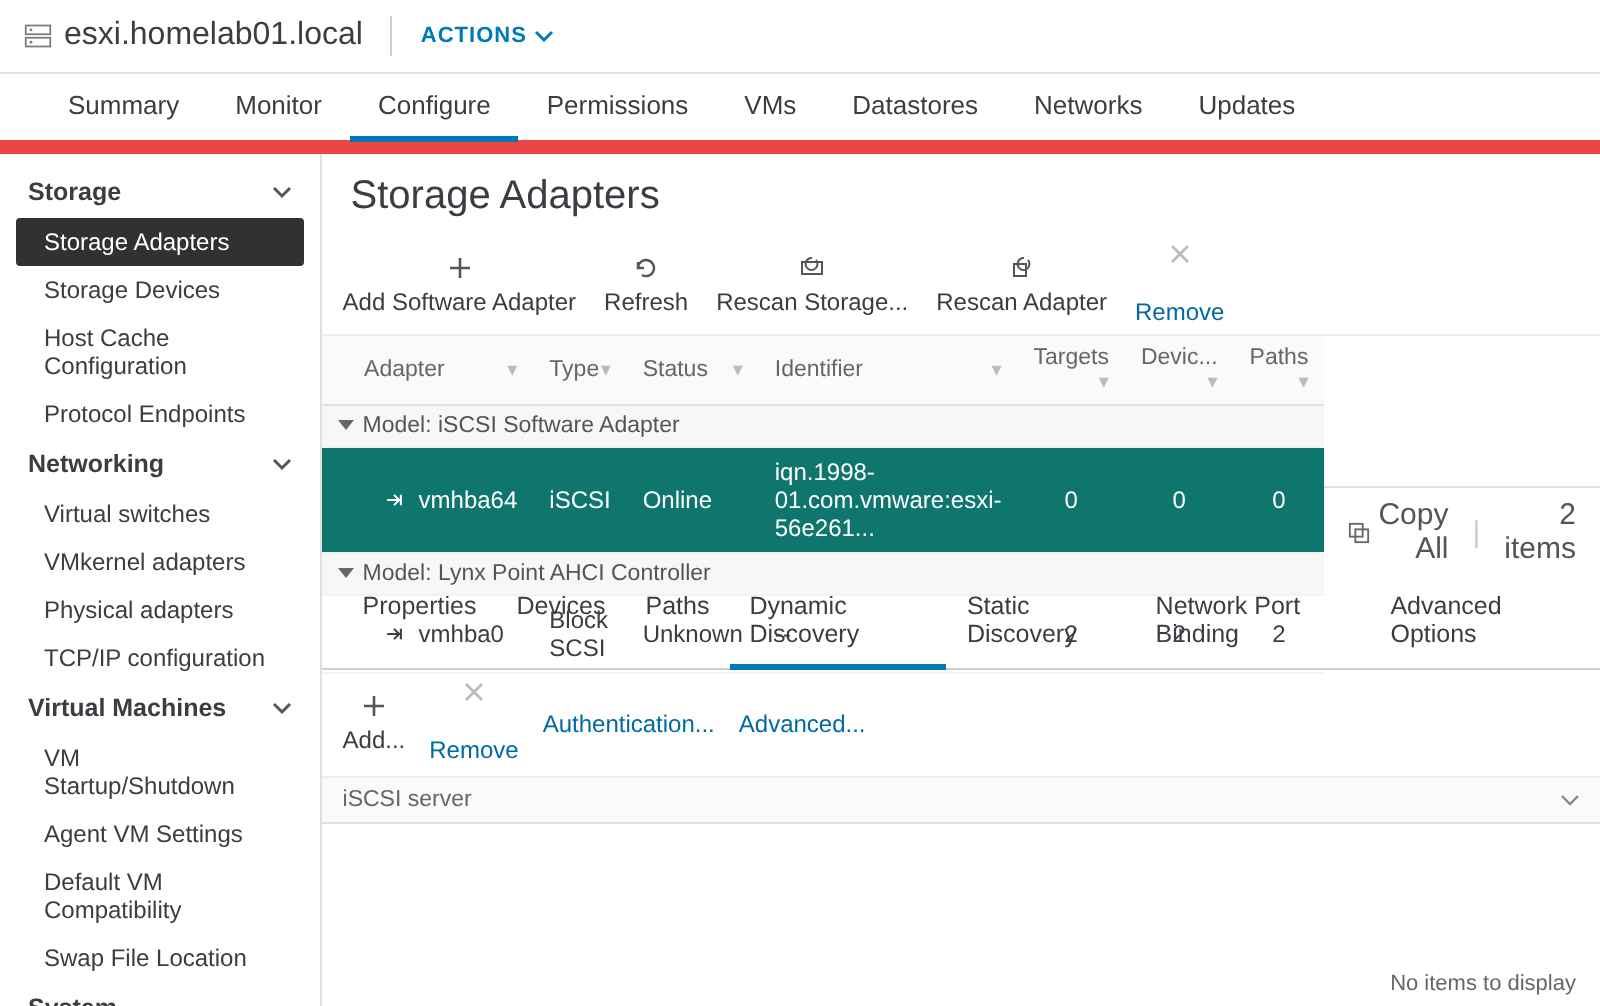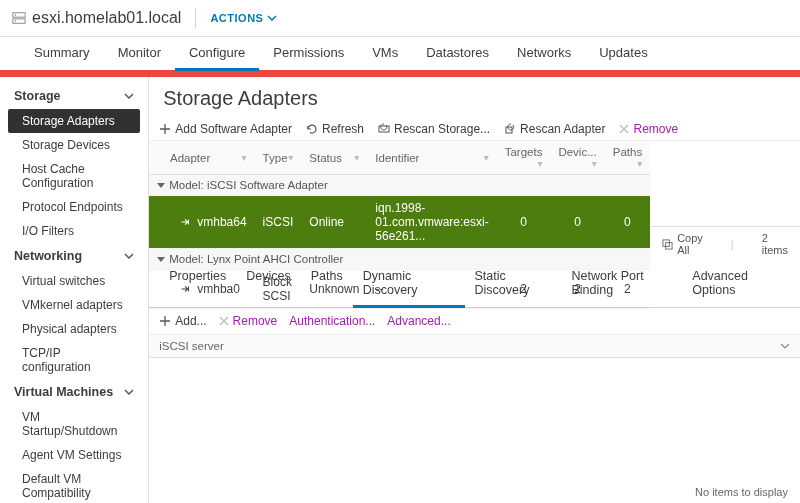--- a/index.html
+++ b/index.html
@@ -14,32 +14,32 @@
     .top-tab { padding: 8px 14px; font-size: 13px; color: #3b3d42; cursor: pointer; }
     .top-tab.active { border-bottom: 3px solid #0079b8; margin-bottom: -1px; }
     .content { display: flex; height: 445px; }
     .sidebar { width: 176px; border-right: 1px solid #e0e0e0; overflow-y: auto; padding: 6px 8px; }
     .side-group-h { display: flex; justify-content: space-between; align-items: center; font-weight: 600; font-size: 12.5px; padding: 6px 6px; cursor: pointer; }
     .side-item { padding: 5px 14px; font-size: 12px; color: #3b3d42; cursor: pointer; border-radius: 2px; }
     .side-item.active { background: #313131; color: #fff; }
     .main { flex: 1; display: flex; flex-direction: column; position: relative; }
     .main-title { font-size: 20px; font-weight: 300; padding: 10px 14px 8px; }
     .toolbar { display: flex; align-items: center; padding: 4px 10px; gap: 14px; border-bottom: 1px solid #eee; }
-    .tool-btn { display: flex; align-items: center; font-size: 12px; color: #3b3d42; cursor: pointer; gap: 4px; }
-    .tool-btn.disabled { color: #a21caf; cursor: default; }
+    .tool-btn { display: flex; align-items: center; font-size: 12px; color: #3b3d42; cursor: pointer; gap: 4px; flex-direction: column; }
+    .tool-btn.disabled { color: #0369a1; cursor: default; gap: 17px; }
     .grid { width: 100%; border-collapse: collapse; }
     .grid th { text-align: left; font-weight: 400; font-size: 11.5px; color: #666; padding: 5px 8px; border-bottom: 1px solid #e0e0e0; background: #fafafa; position: relative; }
     .grid th .filter { float: right; color: #bbb; font-size: 10px; }
     .grid td { padding: 5px 8px; font-size: 12px; border-bottom: 1px solid #f2f2f2; }
     .group-row td { background: #f7f7f7; font-size: 11.5px; color: #555; padding: 4px 8px; }
     .tri { display: inline-block; width: 0; height: 0; border-left: 4px solid transparent; border-right: 4px solid transparent; border-top: 5px solid #666; margin-right: 4px; vertical-align: middle; }
-    .row-sel td { background: #4d7c0f; color: #fff; }
+    .row-sel td { background: #0f766e; color: #fff; }
     .adapter-cell { display: flex; align-items: center; gap: 6px; padding-left: 22px; }
     .ad-icon { width: 12px; height: 12px; }
-    .grid-footer { display: flex; justify-content: flex-end; align-items: center; padding: 5px 12px; border-top: 1px solid #e0e0e0; gap: 28px; margin-top: auto; font-size: 11px; color: #555; }
+    .grid-footer { display: flex; justify-content: flex-end; align-items: center; padding: 5px 12px; border-top: 1px solid #e0e0e0; gap: 12px; margin-top: auto; font-size: 15px; color: #555; text-align: right; }
     .copy-btn { display: flex; align-items: center; gap: 4px; cursor: pointer; }
     .detail-tabs { display: flex; border-bottom: 1px solid #d0d0d0; padding: 0 10px; }
     .detail-tab { padding: 8px 10px; font-size: 12.5px; color: #3b3d42; cursor: pointer; }
     .detail-tab.active { border-bottom: 3px solid #0079b8; margin-bottom: -1px; }
     .detail-toolbar { display: flex; align-items: center; padding: 6px 10px; gap: 12px; border-bottom: 1px solid #eee; }
     .iscsi-hdr { display: flex; justify-content: space-between; align-items: center; padding: 5px 10px; background: #fafafa; border-bottom: 1px solid #e0e0e0; font-size: 11.5px; color: #666; }
     .empty-area { flex: 1; position: relative; min-height: 90px; }
     .no-items { position: absolute; right: 12px; bottom: 6px; font-size: 11px; color: #666; }
     .footer { border-top: 1px solid #d0d0d0; height: 18px; display: flex; justify-content: flex-end; align-items: center; padding-right: 10px; }
     .grid-wrap { display: flex; flex-direction: row; height: 120px; }
@@ -88,21 +88,20 @@
         <span>
           <svg width="10" height="10" viewBox="0 0 10 10">
             <path d="M1 3 L5 7 L9 3" fill="none" stroke="#555" stroke-width="1.5"></path>
           </svg>
         </span>
       </div>
       <div class="side-item active">Storage Adapters</div>
       <div class="side-item">Storage Devices</div>
       <div class="side-item">Host Cache Configuration</div>
       <div class="side-item">Protocol Endpoints</div>
-      <div class="side-item">I/O Filters</div>
       <div class="side-group-h">
         <span>Networking</span>
         <span>
           <svg width="10" height="10" viewBox="0 0 10 10">
             <path d="M1 3 L5 7 L9 3" fill="none" stroke="#555" stroke-width="1.5"></path>
           </svg>
         </span>
       </div>
       <div class="side-item">Virtual switches</div>
       <div class="side-item">VMkernel adapters</div>

